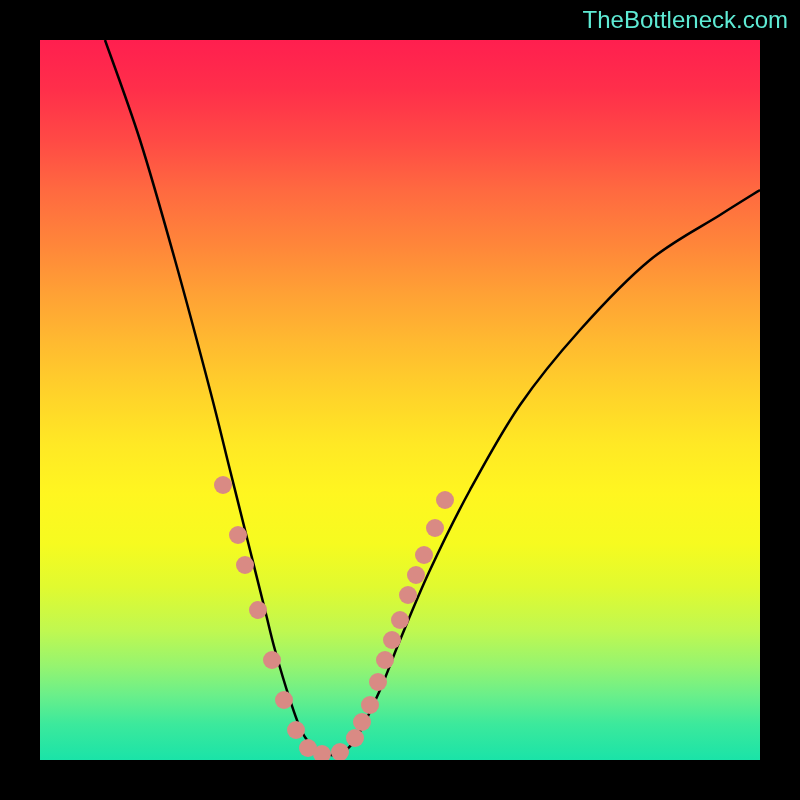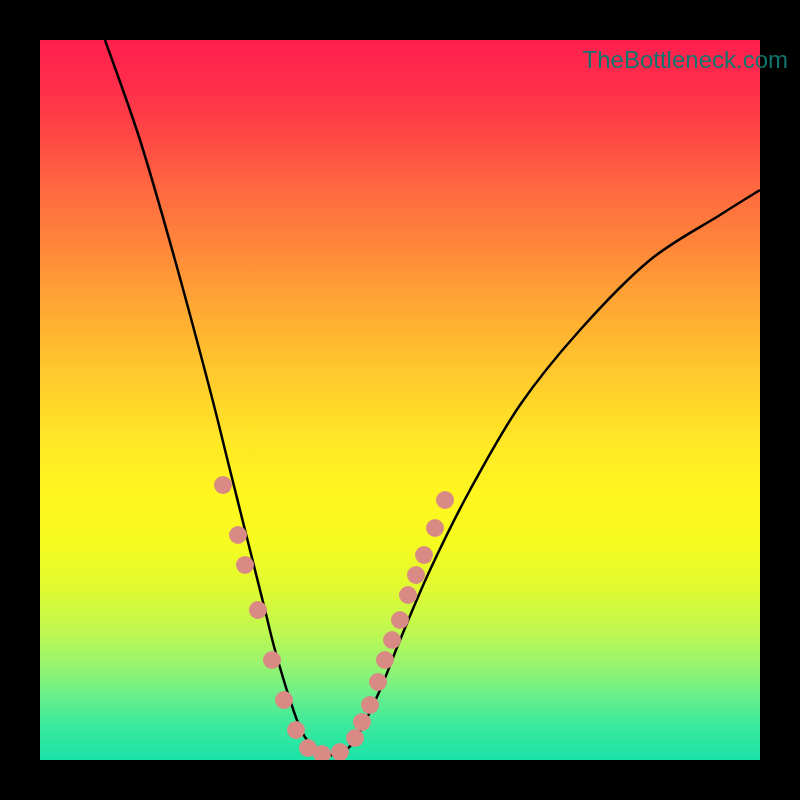--- a/index.html
+++ b/index.html
@@ -2,25 +2,24 @@
 <html><head>
 <meta charset="utf-8">
 <style>
   * { margin: 0; padding: 0; box-sizing: border-box; }
   html, body { width: 800px; height: 800px; overflow: hidden; }
   body { background: #000; position: relative; font-family: Arial, sans-serif; }
   .attribution {
     position: absolute;
     top: 6px;
     right: 12px;
-    color: #0f766e;
+    color: #5eead4;
     font-size: 24px;
     font-weight: 400;
     z-index: 10;
-    margin-top: 40px;
   }
   .plot-area {
     position: absolute;
     left: 40px;
     top: 40px;
     width: 720px;
     height: 720px;
     background: linear-gradient(to bottom,
       #ff1f4f 0%,
       #ff2f4a 7%,

